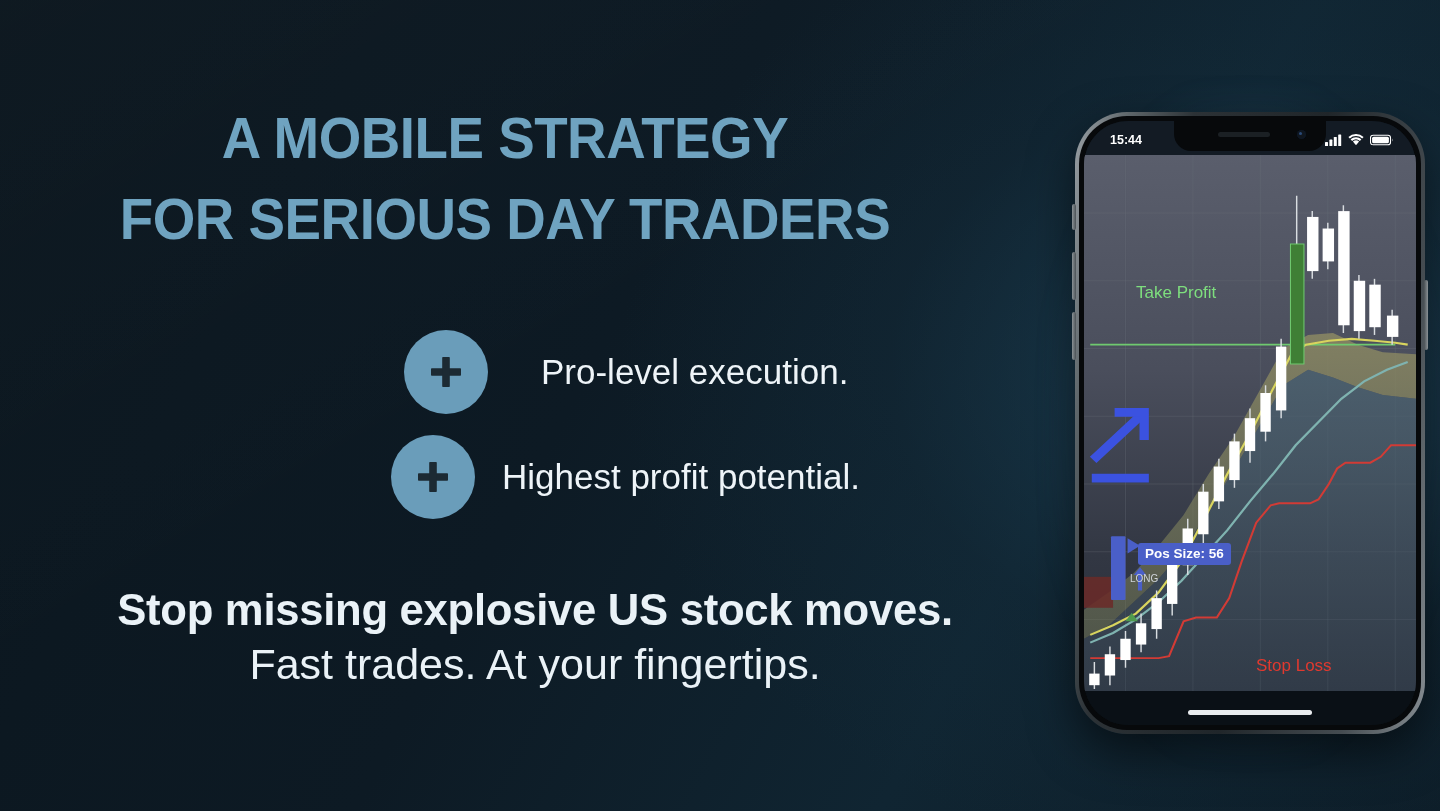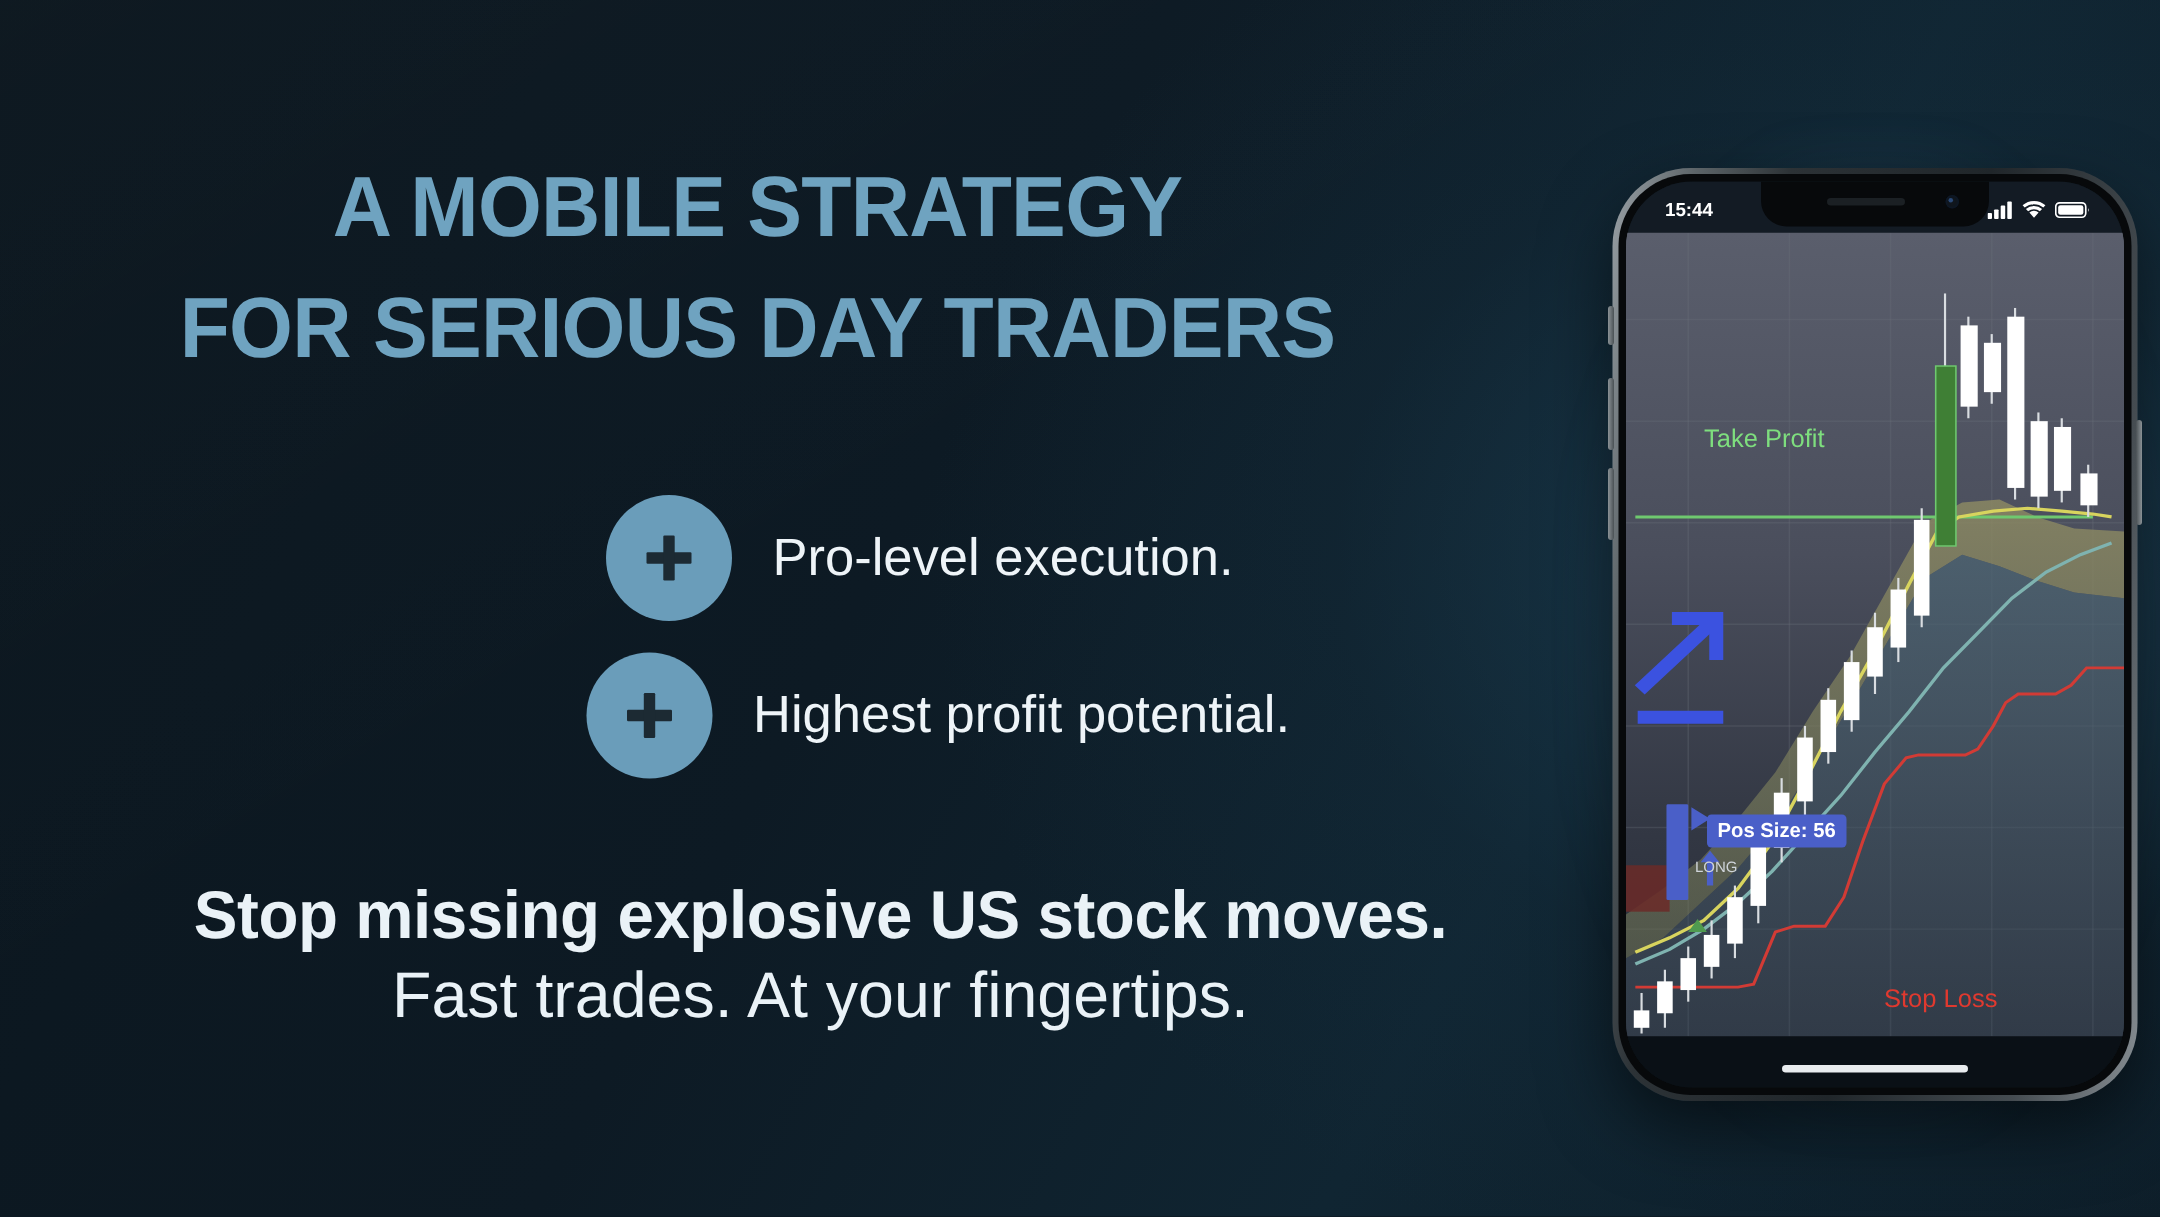--- a/index.html
+++ b/index.html
@@ -50,29 +50,29 @@
     font-size:35px;
     font-weight:400;
     letter-spacing:0px;
     white-space:nowrap;
   }
 
   #b-minus { left:46px; top:336px; }
   #b-minus .bullet-icon { width:62px; height:62px; }
   #b-minus .bullet-text { margin-left:23px; font-size:33px; }
 
-  #b-plus1 { left:404px; top:330px; }
+  #b-plus1 { left:404px; top:330px;gap:26px; }
   #b-plus1 .bullet-icon { width:84px; height:84px; }
   #b-plus1 .bullet-text { margin-left:27px; }
 
   #b-plus2 { left:391px; top:435px; }
   #b-plus2 .bullet-icon { width:84px; height:84px; }
   #b-plus2 .bullet-text { margin-left:27px; }
 
-  #tagline { position:absolute; left:12px; top:584px; width:1070px; text-align:center; }
+  #tagline { position:absolute; left:0; top:584px; width:1070px; text-align:center; }
   #tagline .t1 {
     display:block;
     color:#eaf2f7; font-weight:700; font-size:45px;
     letter-spacing:-0.3px;
     transform:scaleX(0.97);
   }
   #tagline .t2 {
     display:block; margin-top:4px;
     color:#eaf2f7; font-weight:400; font-size:43px;
     letter-spacing:0px;

